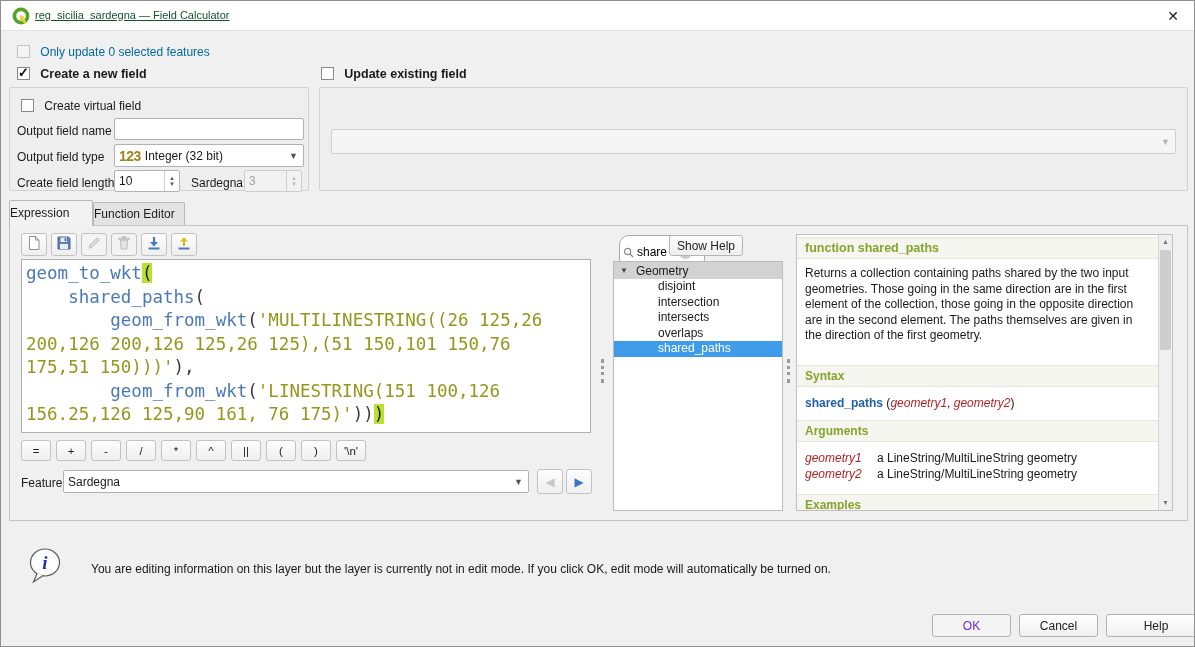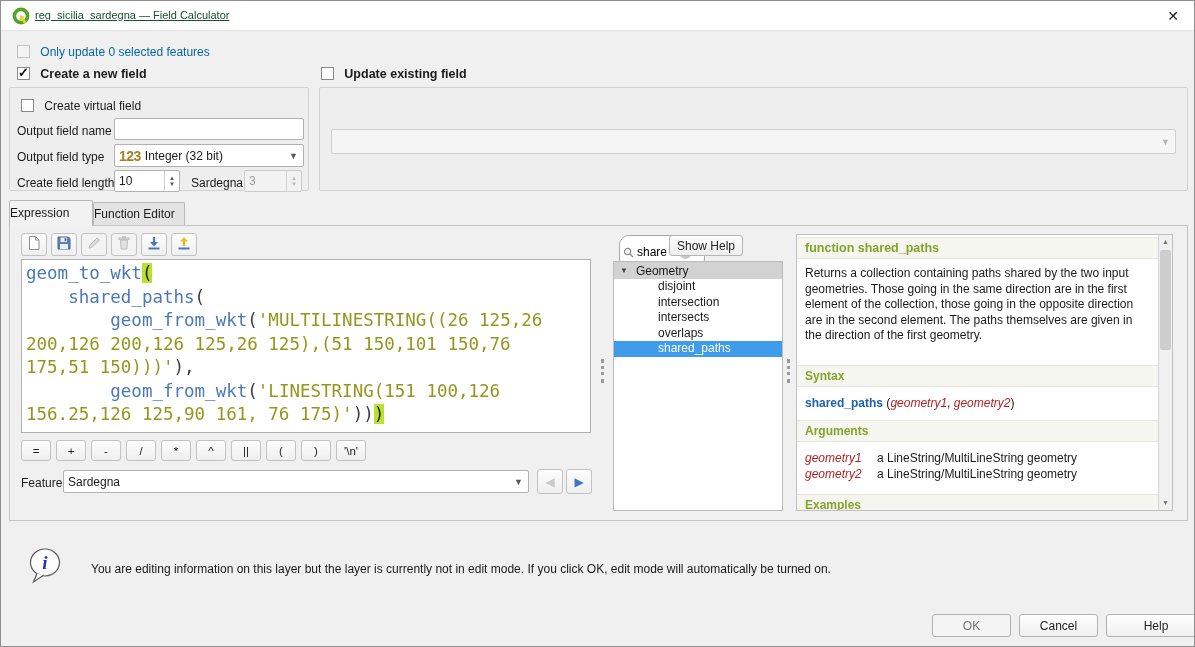--- a/index.html
+++ b/index.html
@@ -78,21 +78,21 @@
   .argrow{padding:0 8px;line-height:16px;display:flex;}
   .argname{font-style:italic;color:#b22222;width:72px;flex:none;}
   .argdesc{color:#1a1a1a;}
   .exline{font-family:"DejaVu Sans Mono",monospace;font-size:11.8px;line-height:15px;white-space:pre;color:#1a1a1a;}
   .vscroll{width:14px;background:#f0f0f0;border-left:1px solid #d5d5d5;position:relative;}
   .sarrow{position:absolute;left:0;width:13px;height:14px;font-size:7px;color:#777;text-align:center;line-height:14px;background:#f0f0f0;border:none;padding:0;}
   .sthumb{position:absolute;left:1px;top:15px;width:11px;height:100px;background:#cdcdcd;border-radius:2px;}
   
   .footbtn{position:absolute;height:23px;border:1px solid #b2b2b2;border-radius:3px;background:linear-gradient(#fefefe,#f0f0f0);
            font-family:"Liberation Sans",sans-serif;font-size:12px;color:#222;}
-  .footbtn.disabled{color:#737373;background:#f4f4f4;}
+  .footbtn.disabled{color:#6d28d9;background:#f4f4f4;}
   .splitter{position:absolute;width:4px;height:24px;border-left:3px dotted #9a9a9a;}
 </style>
 </head>
 <body>
 
 <div class="win">
 
   <div class="titlebar">
     <span class="logo">
       <svg width="18" height="18" viewBox="0 0 18 18">

